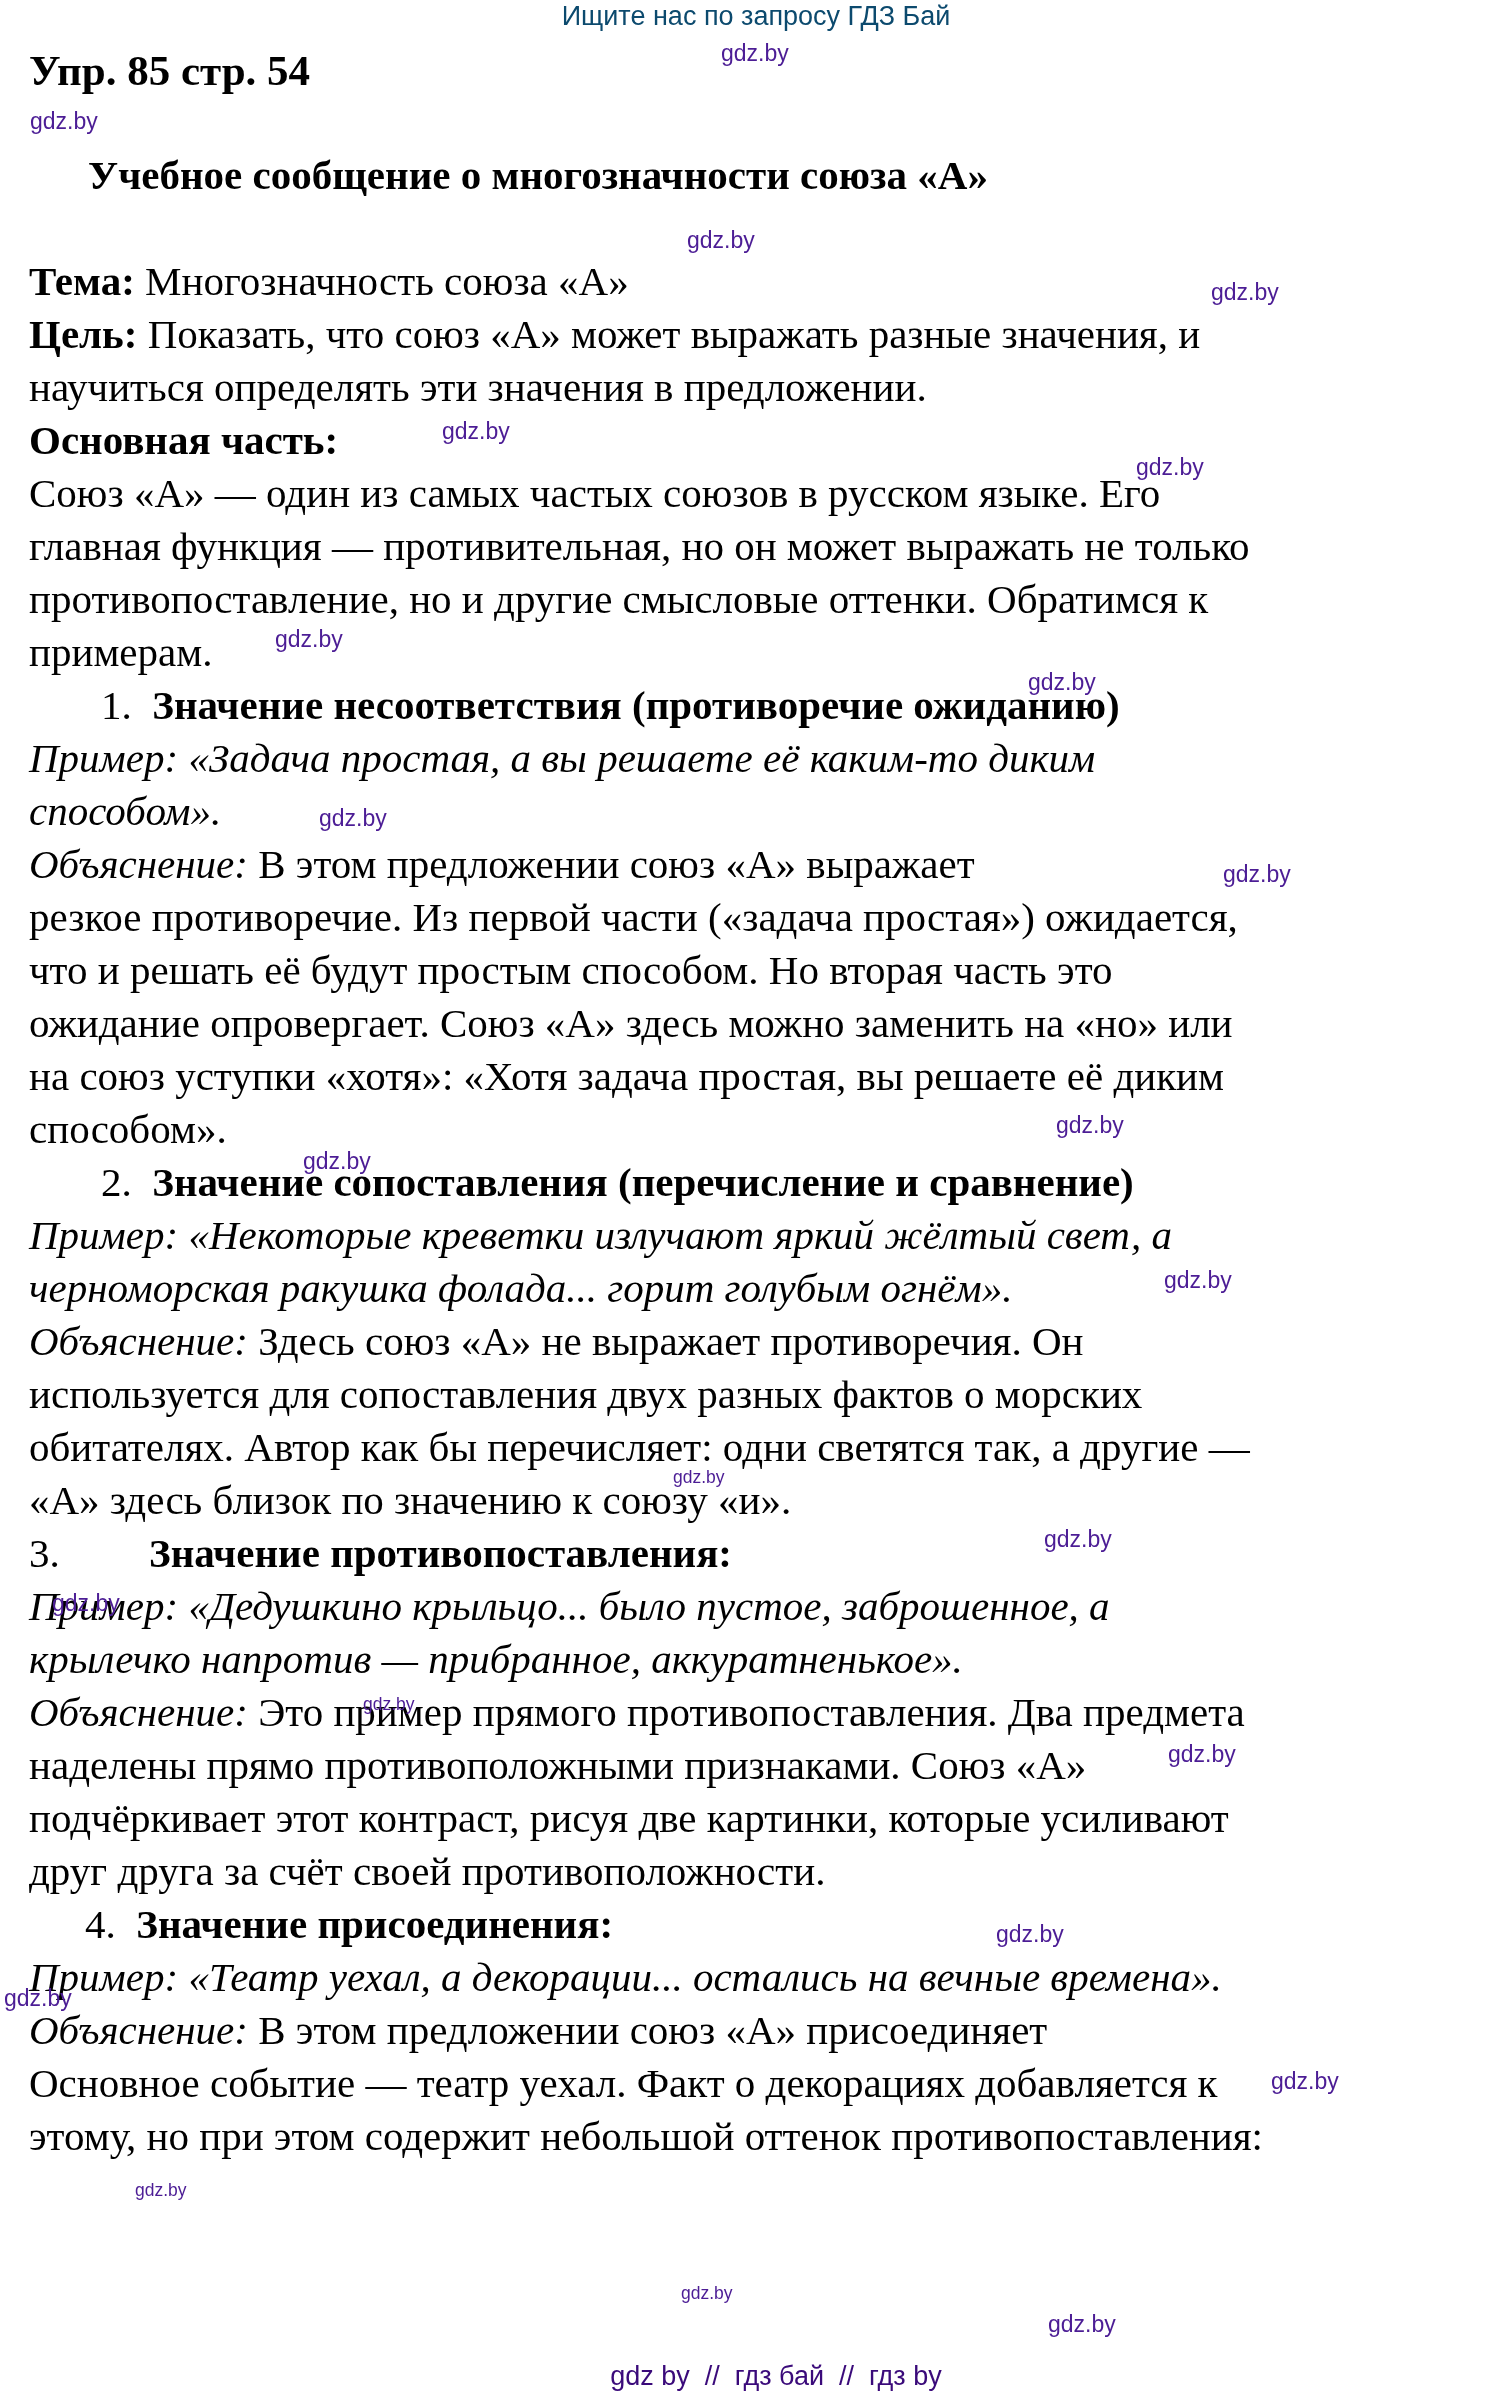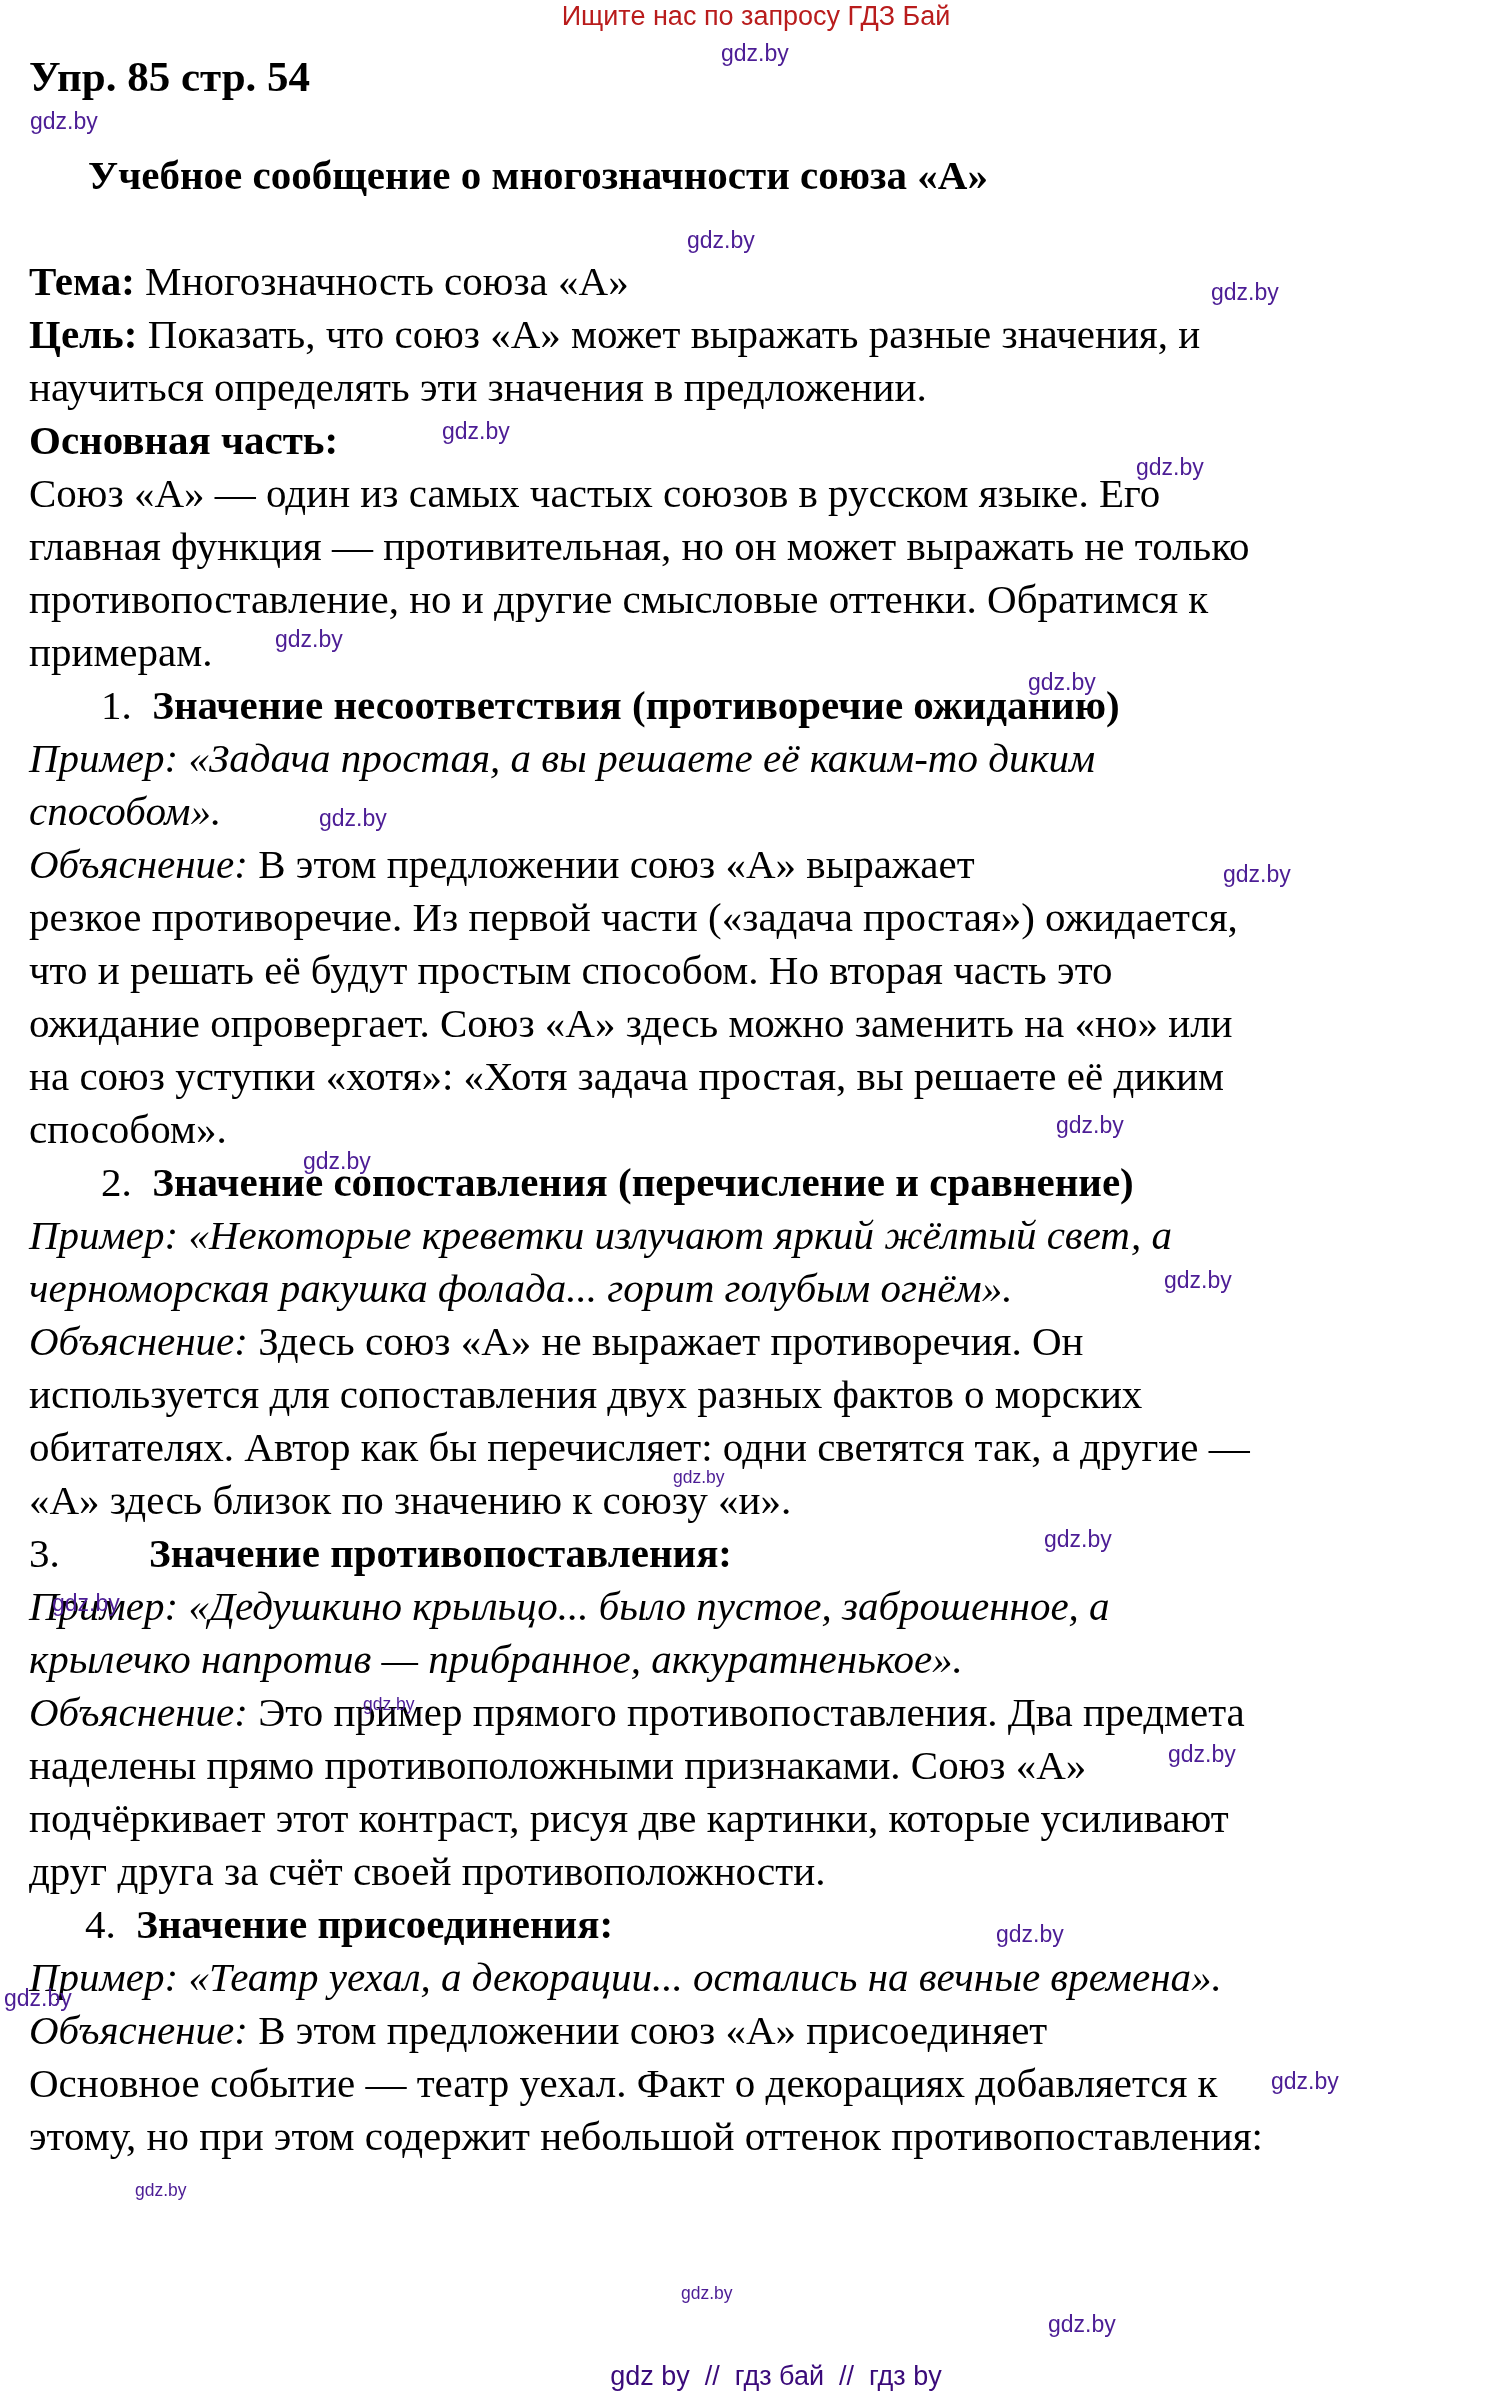--- a/index.html
+++ b/index.html
@@ -1,32 +1,32 @@
 <!DOCTYPE html>
 <html style="font-size:12.8px"><head>
 <meta charset="utf-8">
 <style>
   html, body { margin:0; padding:0; background:#ffffff; }
   body { width:1512px; height:2401px; position:relative; overflow:hidden; font-family:"Liberation Serif", serif; color:#000; }
   .banner { position:absolute; top:0; left:0; width:1512px; text-align:center; font-family:"Liberation Sans", sans-serif; font-size:27px; line-height:32px; }
   .footer { position:absolute; top:2361px; left:0; width:1512px; text-align:center; font-family:"Liberation Sans", sans-serif; font-size:27px;padding-left:20px; }
   .wm { position:absolute; font-family:"Liberation Sans", sans-serif; font-size:23px; color:#4c1d95; white-space:nowrap; }
-  .ex-title { position:absolute; left:29px; top:52px; font-size:43px; font-weight:bold; }
+  .ex-title { position:absolute; left:29px; top:46px; font-size:43px; font-weight:bold; }
   .doc-title { position:absolute; left:0; width:1196px; top:151px; text-align:center; font-size:41px; font-weight:bold; padding-right:120px; box-sizing:border-box; }
   .body { position:absolute; left:29px; top:255px; width:1435px; font-size:41px; line-height:53px; }
   .body p { margin:0; }
   .lbl { font-weight:bold; }
   .it { font-style:italic; }
   .h { font-weight:bold; }
   .ind { padding-left:72px; }
 </style>
 </head>
 <body>
 
-<div class="banner" style="color:#b91c1c;text-align:center;">Ищите нас по запросу ГДЗ Бай</div>
+<div class="banner" style="color:#0c4a6e;text-align:center;">Ищите нас по запросу ГДЗ Бай</div>
 
 <div class="ex-title">Упр. 85 стр. 54</div>
 <div class="doc-title">Учебное сообщение о многозначности союза «А»</div>
 
 <div class="body">
   <p><span class="lbl">Тема:</span><span> Многозначность союза «А»</span></p>
   <p><span class="lbl">Цель:</span> <span>Показать, что союз «А» может выражать разные значения, и</span></p>
   <p>научиться определять эти значения в предложении.</p>
   <p class="lbl">Основная часть:</p>
   <p>Союз «А» — один из самых частых союзов в русском языке. Его</p>

